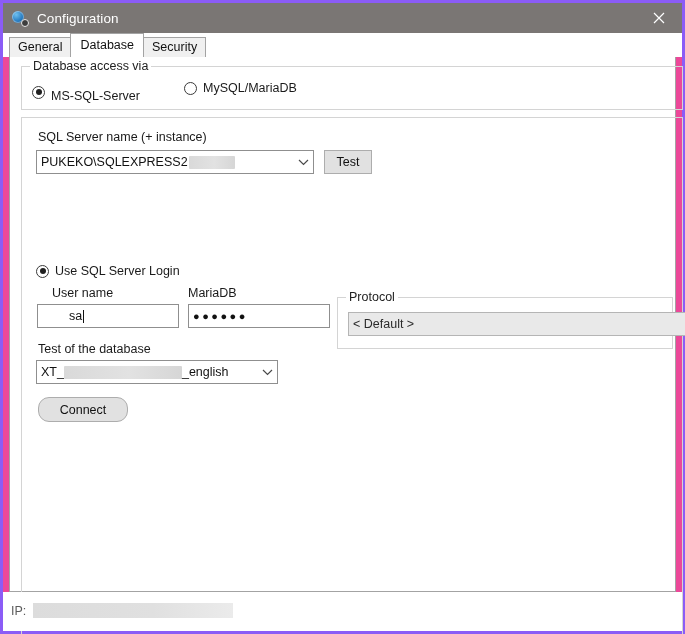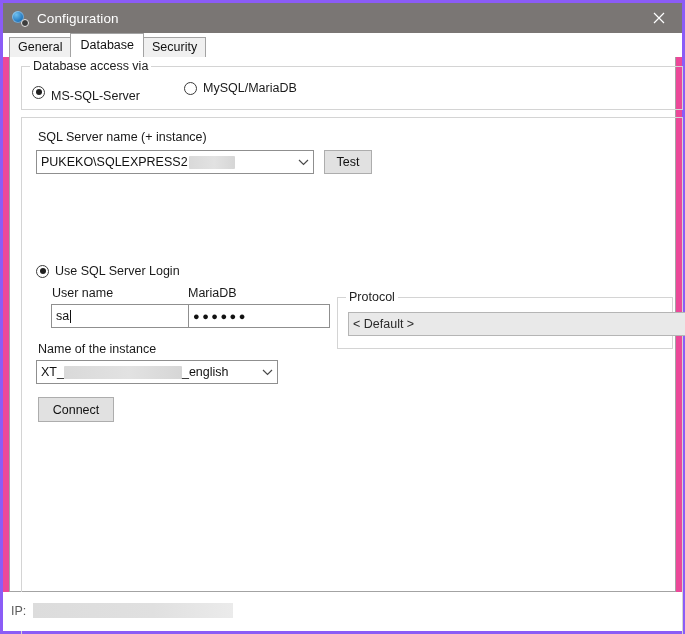--- a/index.html
+++ b/index.html
@@ -347,21 +347,21 @@
       <div class="btn" style="left:302px; top:32px; width:48px; height:24px;">
         <span>Test</span>
       </div>
 
       <div class="radio-row" style="left:14px; top:146px;">
         <span class="radio checked"></span>
         <span class="radio-label">Use SQL Server Login</span>
       </div>
 
       <div class="flabel" style="left:30px; top:168px;">User name</div>
-      <div class="textbox" style="left:29px; top:186px; width:142px;">
+      <div class="textbox" style="left:15px; top:186px; width:142px;padding-left:27px;">
         <span class="value">
           <span>sa</span>
             <span class="caret"></span>
         </span>
       </div>
 
       <div class="flabel" style="left:166px; top:168px;">MariaDB</div>
       <div class="textbox" style="left:166px; top:186px; width:142px;">
         <span class="value">
           <span class="pwdots">●●●●●●</span>
@@ -373,36 +373,36 @@
         <div class="combo disabled" style="left:10px; top:14px; width:377px;">
           <span class="value">&lt; Default &gt;</span>
           <span class="arrow">
             <svg width="11" height="7" viewBox="0 0 11 7" aria-hidden="true">
               <path d="M1 1 L5.5 5.5 L10 1" stroke="#7a7a7a" stroke-width="1.2" fill="none"></path>
             </svg>
           </span>
         </div>
       </div>
 
-      <div class="flabel" style="left:16px; top:224px;">Name of the instance</div>
+      <div class="flabel" style="left:16px; top:224px;">Test of the database</div>
 
       <div class="combo" style="left:14px; top:242px; width:242px;">
         <span class="value">
           <span>XT_</span>
           <span class="redact" style="width:118px;"></span>
           <span>_english</span>
         </span>
         <span class="arrow">
           <svg width="11" height="7" viewBox="0 0 11 7" aria-hidden="true">
             <path d="M1 1 L5.5 5.5 L10 1" stroke="#4a4a4a" stroke-width="1.2" fill="none"></path>
           </svg>
         </span>
       </div>
 
-      <div class="btn" style="left:16px; top:279px; width:76px; height:25px;">
+      <div class="btn" style="left:16px; top:279px; width:90px; height:25px;border-radius:11px;">
         <span>Connect</span>
       </div>
 
     </div>
 
   </div>
 
   <div class="footer">
     <div class="ip-label">IP:</div>
     <div class="ip-redact"></div>

